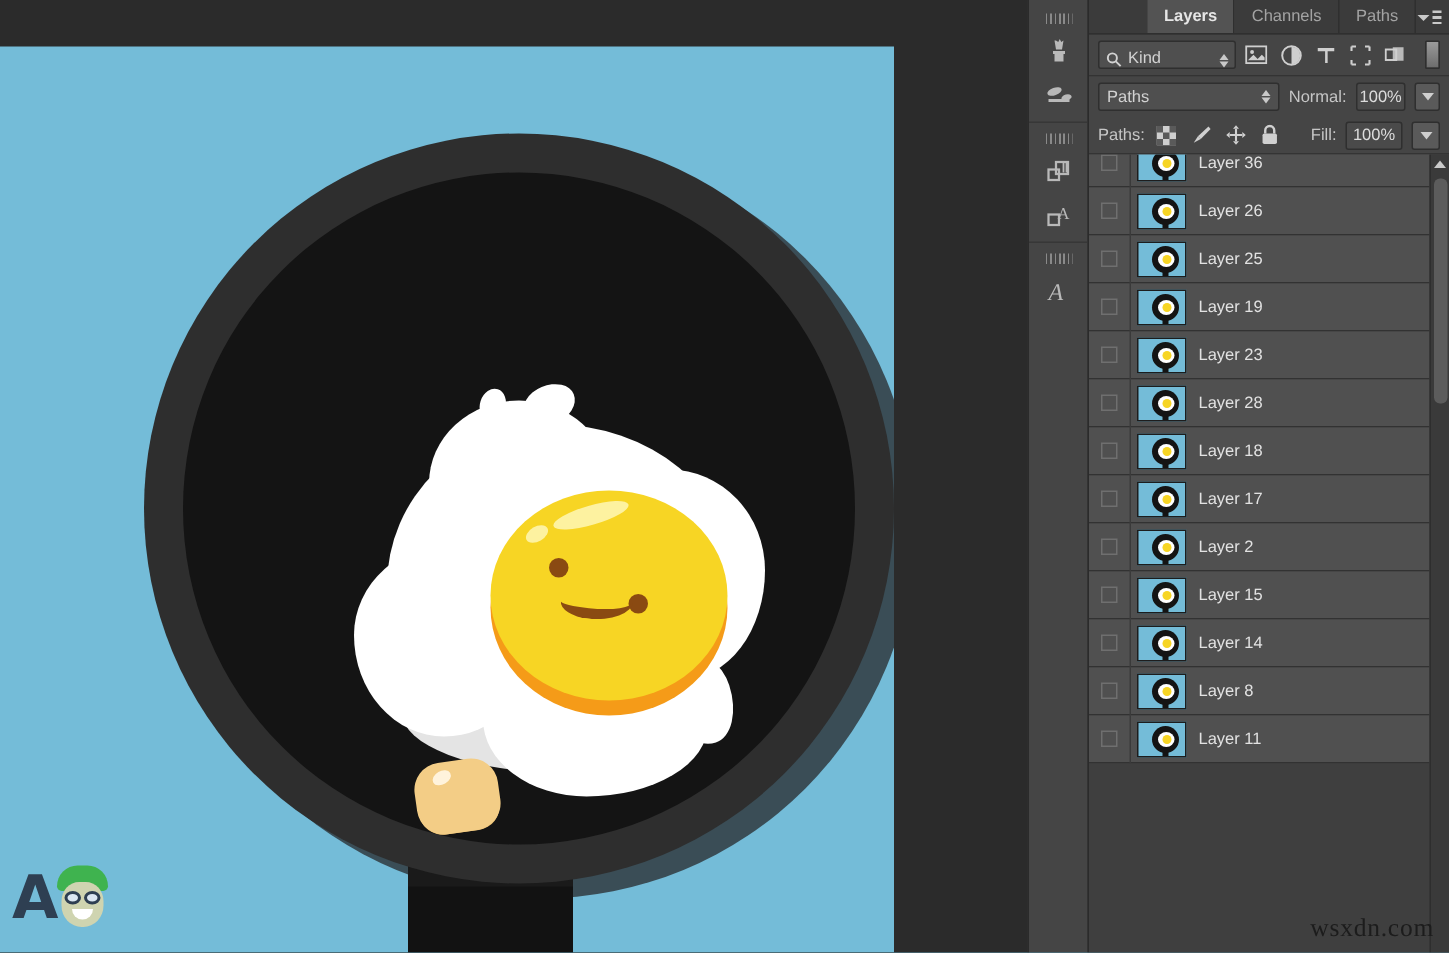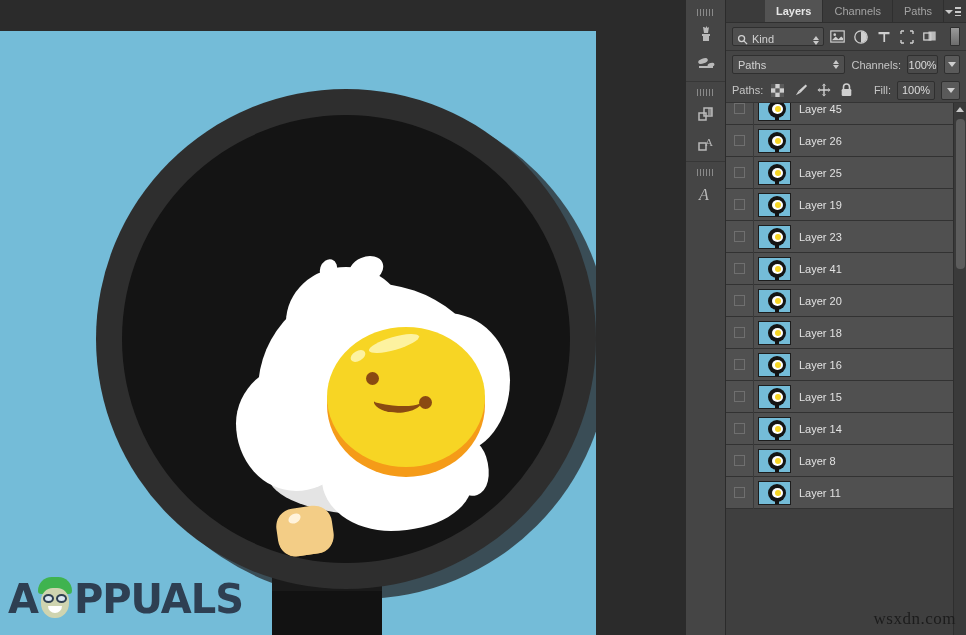--- a/index.html
+++ b/index.html
@@ -331,21 +331,20 @@
 
         <div class="logo">
           <span class="logo-text">A</span>
           <span class="logo-head">
             <span class="lh-hair"></span>
             <span class="lh-face"></span>
             <span class="lh-glass"></span>
             <span class="lh-glass2"></span>
             <span class="lh-smile"></span>
           </span>
-          <span class="logo-text">PPUALS</span>
         </div>
       </div>
     </div>
   </div>
 
   <div class="dock">
     <div class="dock-group">
       <div class="grip"></div>
       <div class="dock-btn">
         <svg width="20" height="20" viewBox="0 0 20 20">
@@ -453,21 +452,21 @@
     </div>
 
     <div class="blend-row">
       <div class="blend-select">
         <span>Paths</span>
         <span class="kind-arrows" style="margin-left:auto">
           <span class="ka-up"></span>
             <span class="ka-dn"></span>
         </span>
       </div>
-      <span class="lbl">Channels:</span>
+      <span class="lbl">Normal:</span>
       <div class="num-box">100%</div>
       <div class="dd-btn">
           <span class="dd-tri"></span>
         </div>
     </div>
 
     <div class="lock-row">
       <span class="lbl">Paths:</span>
       <div class="lock-icon">
         <svg width="13" height="13" viewBox="0 0 12 12">
@@ -508,21 +507,21 @@
           <div class="layer-row">
             <div class="vis-cell">
               <span class="vis-box"></span>
             </div>
             <div class="thumb">
               <span class="t-handle"></span>
               <span class="t-pan"></span>
               <span class="t-white"></span>
               <span class="t-yolk"></span>
             </div>
-            <span class="layer-name">Layer 45</span>
+            <span class="layer-name">Layer 36</span>
           </div>
           <div class="layer-row">
             <div class="vis-cell">
               <span class="vis-box"></span>
             </div>
             <div class="thumb">
               <span class="t-handle"></span>
               <span class="t-pan"></span>
               <span class="t-white"></span>
               <span class="t-yolk"></span>
@@ -568,33 +567,21 @@
           <div class="layer-row">
             <div class="vis-cell">
               <span class="vis-box"></span>
             </div>
             <div class="thumb">
               <span class="t-handle"></span>
               <span class="t-pan"></span>
               <span class="t-white"></span>
               <span class="t-yolk"></span>
             </div>
-            <span class="layer-name">Layer 41</span>
-          </div>
-          <div class="layer-row">
-            <div class="vis-cell">
-              <span class="vis-box"></span>
-            </div>
-            <div class="thumb">
-              <span class="t-handle"></span>
-              <span class="t-pan"></span>
-              <span class="t-white"></span>
-              <span class="t-yolk"></span>
-            </div>
-            <span class="layer-name">Layer 20</span>
+            <span class="layer-name">Layer 28</span>
           </div>
           <div class="layer-row">
             <div class="vis-cell">
               <span class="vis-box"></span>
             </div>
             <div class="thumb">
               <span class="t-handle"></span>
               <span class="t-pan"></span>
               <span class="t-white"></span>
               <span class="t-yolk"></span>
@@ -604,21 +591,33 @@
           <div class="layer-row">
             <div class="vis-cell">
               <span class="vis-box"></span>
             </div>
             <div class="thumb">
               <span class="t-handle"></span>
               <span class="t-pan"></span>
               <span class="t-white"></span>
               <span class="t-yolk"></span>
             </div>
-            <span class="layer-name">Layer 16</span>
+            <span class="layer-name">Layer 17</span>
+          </div>
+          <div class="layer-row">
+            <div class="vis-cell">
+              <span class="vis-box"></span>
+            </div>
+            <div class="thumb">
+              <span class="t-handle"></span>
+              <span class="t-pan"></span>
+              <span class="t-white"></span>
+              <span class="t-yolk"></span>
+            </div>
+            <span class="layer-name">Layer 2</span>
           </div>
           <div class="layer-row">
             <div class="vis-cell">
               <span class="vis-box"></span>
             </div>
             <div class="thumb">
               <span class="t-handle"></span>
               <span class="t-pan"></span>
               <span class="t-white"></span>
               <span class="t-yolk"></span>

